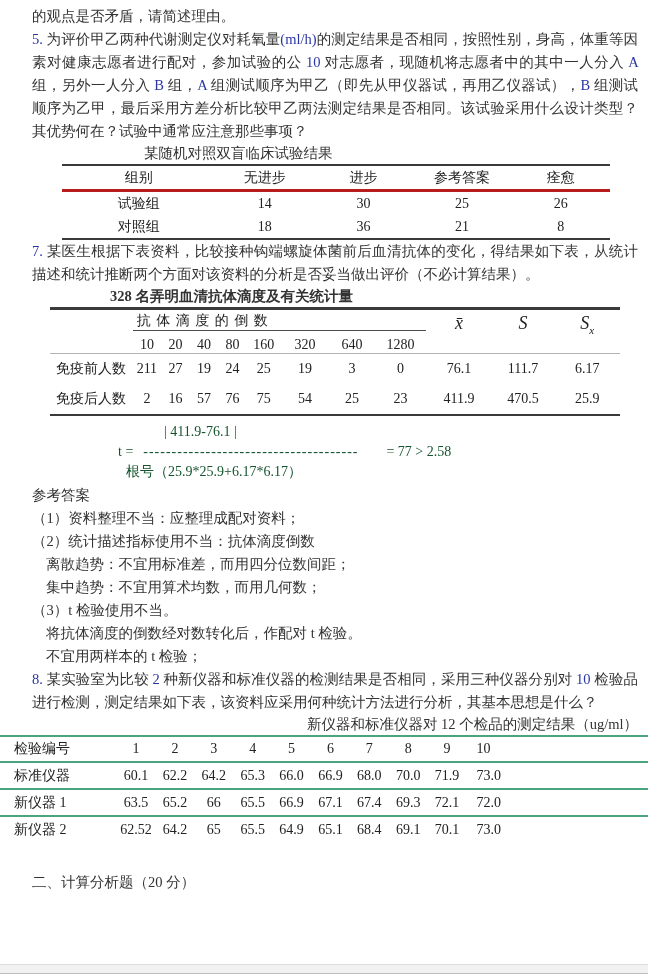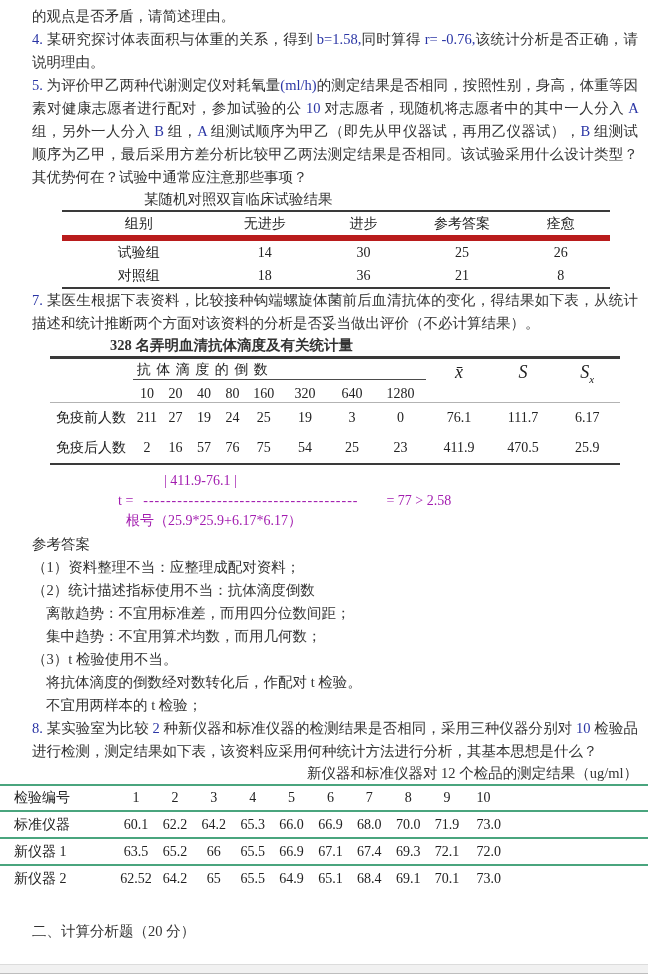--- a/index.html
+++ b/index.html
@@ -17,21 +17,21 @@
   .lat{color:#2a35a5;}
   .t-title{font-size:14.5px;line-height:21px;margin:0;white-space:nowrap;}
   .title-1{padding-left:112px;}
   .title-2{padding-left:78px;font-weight:bold;}
   .title-3{padding-left:71px;text-align:right;}
   table{border-collapse:collapse;table-layout:fixed;font-size:14px;color:#222;}
   td,th{font-weight:normal;padding:0;overflow:hidden;white-space:nowrap;}
 
   
   #t1{width:calc(100% - 58px);margin-left:30px;border-top:2px solid #3a3a3a;border-bottom:2px solid #3a3a3a;}
-  #t1 th{border-bottom:6px solid #b91c1c;height:23px;text-align:center;}
+  #t1 th{border-bottom:3px solid #b91c1c;height:23px;text-align:center;}
   #t1 td{height:23px;text-align:center;}
 
   
   #t2{width:calc(100% - 36px);margin-left:18px;border-top:3px solid #3a3a3a;border-bottom:2px solid #3a3a3a;}
   #t2 thead th{border-bottom:1px solid #b3b3b3;vertical-align:bottom;text-align:center;}
   #t2 th.grp{border-bottom:1px solid #4c4c4c;text-align:left;padding-left:4px;height:20px;letter-spacing:1px;}
   #t2 th.num{height:22px;}
   #t2 th.lblh{border-bottom:1px solid #b3b3b3;}
   #t2 th.sym{vertical-align:top;padding-top:3px;font-style:italic;font-size:18px;text-align:center;}
   #t2 th.sym sub{font-size:11px;}
@@ -40,21 +40,21 @@
 
   
   #t3{width:100%;}
   #t3 thead th{border-top:2px solid #4aa57e;border-bottom:2px solid #4aa57e;height:24px;text-align:center;}
   #t3 tbody td{border-bottom:2px solid #4aa57e;height:25px;text-align:center;}
   #t3 tbody tr:last-child td{border-bottom:none;}
   #t3 th:first-child, #t3 td:first-child{text-align:left;padding-left:14px;}
   #t3 th:last-child, #t3 td:last-child{text-align:left;padding-left:10px;}
 
   
-  .formula{font-size:14px;color:#a21caf;margin:6px 0 2px 86px;line-height:20px;}
+  .formula{font-size:14px;color:#14532d;margin:6px 0 2px 86px;line-height:20px;}
   .f-num{margin-left:46px;}
   .f-mid{display:flex;align-items:center;}
   .f-t{margin-right:10px;}
   .f-dash{letter-spacing:1px;}
   .f-rhs{margin-left:28px;}
   .f-den{margin-left:8px;}
 
   .ans{font-size:14.5px;line-height:23px;margin:0;}
   .ans.ind{padding-left:14px;}
 
@@ -66,21 +66,20 @@
     background:#f1f1f1;border-top:1px solid #dcdcdc;border-bottom:1px solid #bdbdbd;
     box-sizing:border-box;
   }
 </style>
 </head>
 <body>
 
 <div class="content">
 
   <p class="para"><span>的观点是否矛盾，请简述理由。</span></p>
-  <p class="para"><span class="lat">4. </span><span>某研究探讨体表面积与体重的关系，得到 </span><span class="lat">b=1.58,</span><span>同时算得 </span><span class="lat">r= -0.76,</span><span>该统计分析是否正确，请说明理由。</span></p>
   <p class="para"><span class="lat">5. </span><span>为评价甲乙两种代谢测定仪对耗氧量</span><span class="lat">(ml/h)</span><span>的测定结果是否相同，按照性别，身高，体重等因素对健康志愿者进行配对，参加试验的公 </span><span class="lat">10</span><span> 对志愿者，现随机将志愿者中的其中一人分入 </span><span class="lat">A</span><span> 组，另外一人分入 </span><span class="lat">B</span><span> 组，</span><span class="lat">A</span><span> 组测试顺序为甲乙（即先从甲仪器试，再用乙仪器试），</span><span class="lat">B</span><span> 组测试顺序为乙甲，最后采用方差分析比较甲乙两法测定结果是否相同。该试验采用什么设计类型？其优势何在？试验中通常应注意那些事项？</span></p>
 
   <p class="t-title title-1">某随机对照双盲临床试验结果</p>
   <table id="t1">
     <colgroup>
       <col style="width:28%">
         <col style="width:18%">
         <col style="width:18%">
         <col style="width:18%">
         <col style="width:18%">

